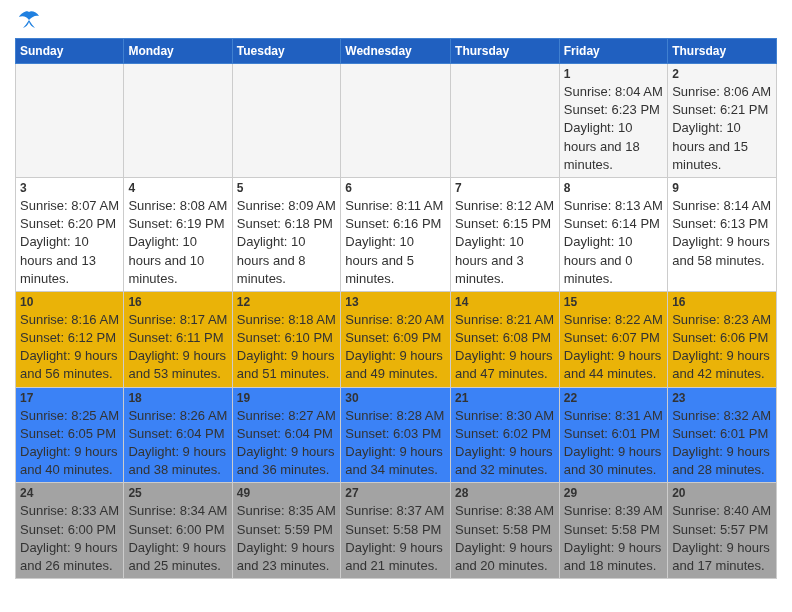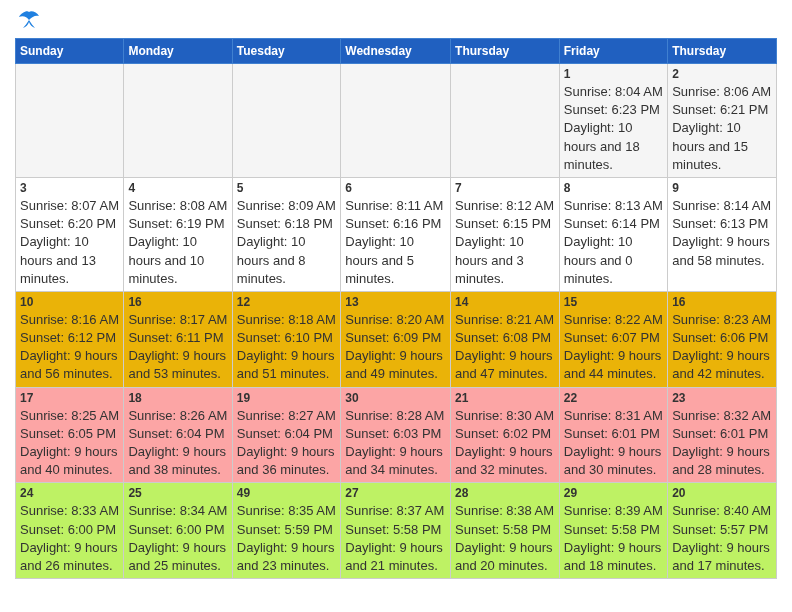--- a/index.html
+++ b/index.html
@@ -45,22 +45,22 @@
     .calendar tr:nth-child(odd) td { background: #f5f5f5; }
     .calendar tr:nth-child(even) td { background: #fff; }
     
     .day-number { font-size: 12px; font-weight: bold; display: block; margin-bottom: 2px; }
     .day-info { font-size: 13px; line-height: 1.4; color: #333; }
     .empty-cell { background: #f5f5f5 !important; }
     
     .calendar tbody tr:nth-child(1) td { background: #f5f5f5; }
     .calendar tbody tr:nth-child(2) td { background: #fff; }
     .calendar tbody tr:nth-child(3) td { background: #eab308; }
-    .calendar tbody tr:nth-child(4) td { background: #fca5a5; margin-left: 44px; }
-    .calendar tbody tr:nth-child(5) td { background: #bef264; margin-left: 28px; }
+    .calendar tbody tr:nth-child(4) td { background: #3b82f6; margin-left: 44px; }
+    .calendar tbody tr:nth-child(5) td { background: #a3a3a3; margin-left: 28px; }
   </style>
 </head>
 <body>
 
 <div class="page">
   <div class="header">
     <div class="logo">
       <div class="logo-text">
         <span class="logo-general"></span>
         <svg class="logo-bird" viewBox="0 0 24 20">

